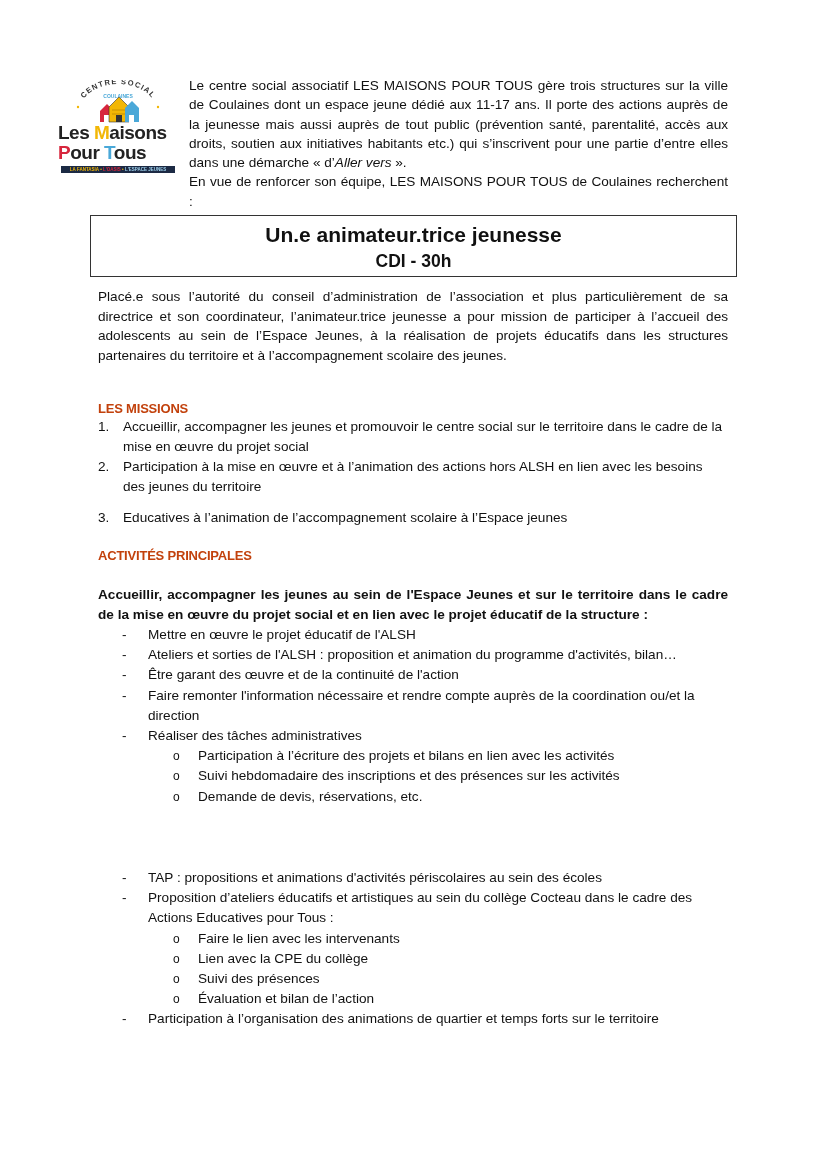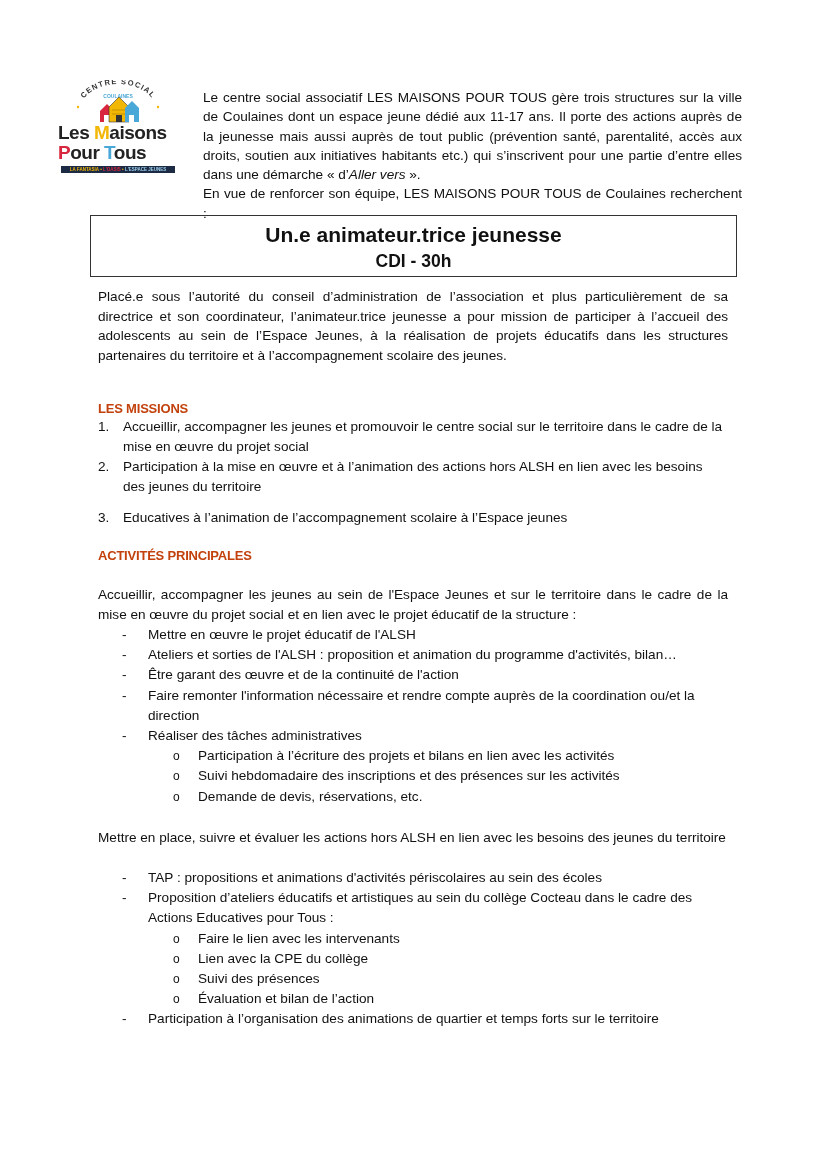--- a/index.html
+++ b/index.html
@@ -17,38 +17,38 @@
   .logo-line1 .m { color: #f2b705; }
   .logo-line2 .p { color: #d7263d; }
   .logo-line2 .t { color: #4aa8d8; }
   .logo-banner { position: absolute; left: 3px; top: 86px; width: 114px; height: 7px; background: #1c2a44;
          font-size: 4.5px; line-height: 7px; color: #f2b705; text-align: center; white-space: nowrap;
          font-weight: bold; overflow: hidden; }
   .logo-banner .r { color: #d7263d; }
   .logo-banner .b { color: #9fd2ee; }
 
   
-  .intro { position: absolute; left: 203px; top: 76px; width: 539px;
-           font-size: 13.6px; line-height: 19.3px; text-align: justify; margin-top: 12px; }
+  .intro { position: absolute; left: 189px; top: 76px; width: 539px;
+           font-size: 13.6px; line-height: 19.3px; text-align: justify; }
   .intro p { margin: 0; }
   .intro em { font-style: italic; }
 
   
   .title-box { position: absolute; left: 90px; top: 207px; width: 645px; height: 60px;
                border: 1px solid #333; text-align: center; margin-top: 8px; }
   .title-main { font-weight: bold; font-size: 21px; margin-top: 6px; line-height: 26px; }
   .title-sub { font-weight: bold; font-size: 17.5px; line-height: 22px; margin-top: 2px; }
 
   
   .para { position: absolute; left: 98px; width: 630px; font-size: 13.6px; line-height: 19.5px;
           text-align: justify; margin: 0; }
   .section-head { position: absolute; left: 98px; font-size: 13px; font-weight: bold;
                   color: #c2410c; letter-spacing: -0.2px; }
   .bold-para { position: absolute; left: 98px; width: 630px; font-size: 13.6px; line-height: 20px;
-               font-weight: normal; text-align: justify; margin: 0; }
+               font-weight: bold; text-align: justify; margin: 0; }
 
   ol.missions { position: absolute; left: 98px; top: 417px; width: 630px; margin: 0; padding: 0;
                 list-style: none; font-size: 13.6px; line-height: 20px; }
   ol.missions li { position: relative; padding-left: 25px; }
   ol.missions li .num { position: absolute; left: 0; top: 0; }
   ol.missions li.gap { margin-top: 11px; }
 
   ul.dash { position: absolute; left: 98px; width: 630px; margin: 0; padding: 0; list-style: none;
             font-size: 13.6px; line-height: 20.2px; }
   ul.dash > li { position: relative; padding-left: 50px; }
@@ -117,21 +117,20 @@
     <li><span class="mk">-</span><span>Faire remonter l'information nécessaire et rendre compte auprès de la coordination ou/et la direction</span></li>
     <li><span class="mk">-</span><span>Réaliser des tâches administratives</span>
       <ul class="sub">
         <li><span class="mk">o</span><span>Participation à l’écriture des projets et bilans en lien avec les activités</span></li>
         <li><span class="mk">o</span><span>Suivi hebdomadaire des inscriptions et des présences sur les activités</span></li>
         <li><span class="mk">o</span><span>Demande de devis, réservations, etc.</span></li>
       </ul>
     </li>
   </ul>
 
-  <p class="bold-para" style="top:828px;">Mettre en place, suivre et évaluer les actions hors ALSH en lien avec les besoins des jeunes du territoire</p>
   <ul class="dash" style="top:868px;">
     <li><span class="mk">-</span><span>TAP : propositions et animations d'activités périscolaires au sein des écoles</span></li>
     <li><span class="mk">-</span><span>Proposition d’ateliers éducatifs et artistiques au sein du collège Cocteau dans le cadre des Actions Educatives pour Tous :</span>
       <ul class="sub">
         <li><span class="mk">o</span><span>Faire le lien avec les intervenants</span></li>
         <li><span class="mk">o</span><span>Lien avec la CPE du collège</span></li>
         <li><span class="mk">o</span><span>Suivi des présences</span></li>
         <li><span class="mk">o</span><span>Évaluation et bilan de l’action</span></li>
       </ul>
     </li>

